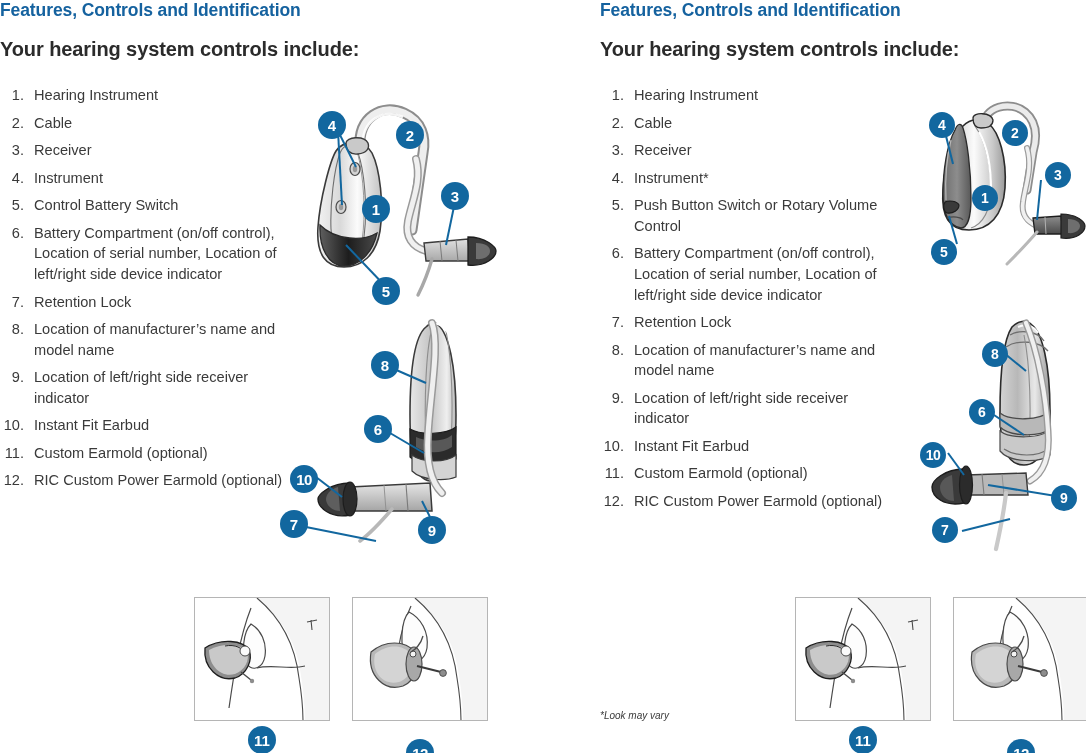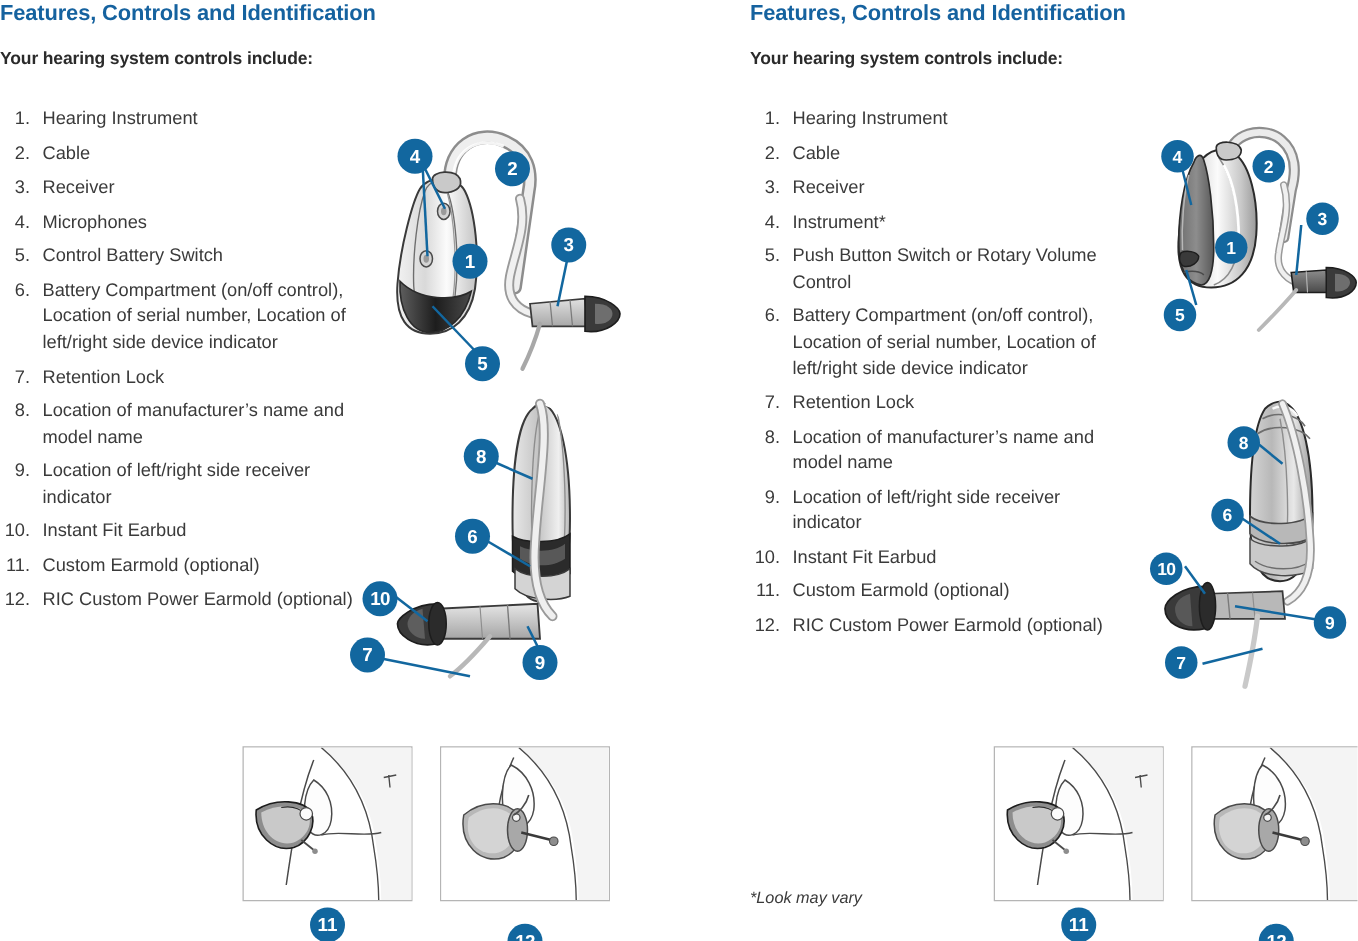--- a/index.html
+++ b/index.html
@@ -21,21 +21,21 @@
     left: 0; top: 0;
     font-size: 17.5px;
     font-weight: bold;
     color: #15629f;
     letter-spacing: -0.1px;
     white-space: nowrap;
   }
   .subheading {
     position: absolute;
     left: 0; top: 38px;
-    font-size: 14px;
+    font-size: 20px;
     font-weight: bold;
     color: #2b2b2b;
     letter-spacing: -0.1px;
     white-space: nowrap;
   }
 
   ol.features {
     position: absolute;
     top: 85px; left: 0;
     margin: 0; padding: 0;
@@ -55,21 +55,21 @@
     left: 0; top: 0;
     width: 24px;
     text-align: right;
     color: #3a3a3a;
   }
   .col-right ol.features { width: 286px; }
 
   .footnote {
     position: absolute;
     left: 0; top: 710px;
-    font-size: 13px;
+    font-size: 10px;
     font-style: italic;
     color: #3a3a3a;
   }
 
   
   .fig { position: absolute; }
   .fig svg { display: block; overflow: visible; }
 
   
   .badge {
@@ -105,21 +105,21 @@
 
   <div class="col col-left">
 
     <div class="heading">Features, Controls and Identification</div>
     <div class="subheading">Your hearing system controls include:</div>
 
     <ol class="features">
       <li><span class="num">1.</span><span>Hearing Instrument</span></li>
       <li><span class="num">2.</span><span>Cable</span></li>
       <li><span class="num">3.</span><span>Receiver</span></li>
-      <li><span class="num">4.</span><span>Microphones</span></li>
+      <li><span class="num">4.</span><span>Instrument</span></li>
       <li><span class="num">5.</span><span>Control Battery Switch</span></li>
       <li><span class="num">6.</span><span>Battery Compartment (on/off control), Location of serial number, Location of left/right side device indicator</span></li>
       <li><span class="num">7.</span><span>Retention Lock</span></li>
       <li><span class="num">8.</span><span>Location of manufacturer’s name and model name</span></li>
       <li><span class="num">9.</span><span>Location of left/right side receiver indicator</span></li>
       <li><span class="num">10.</span><span>Instant Fit Earbud</span></li>
       <li><span class="num">11.</span><span>Custom Earmold (optional)</span></li>
       <li><span class="num">12.</span><span>RIC Custom Power Earmold (optional)</span></li>
     </ol>
 

